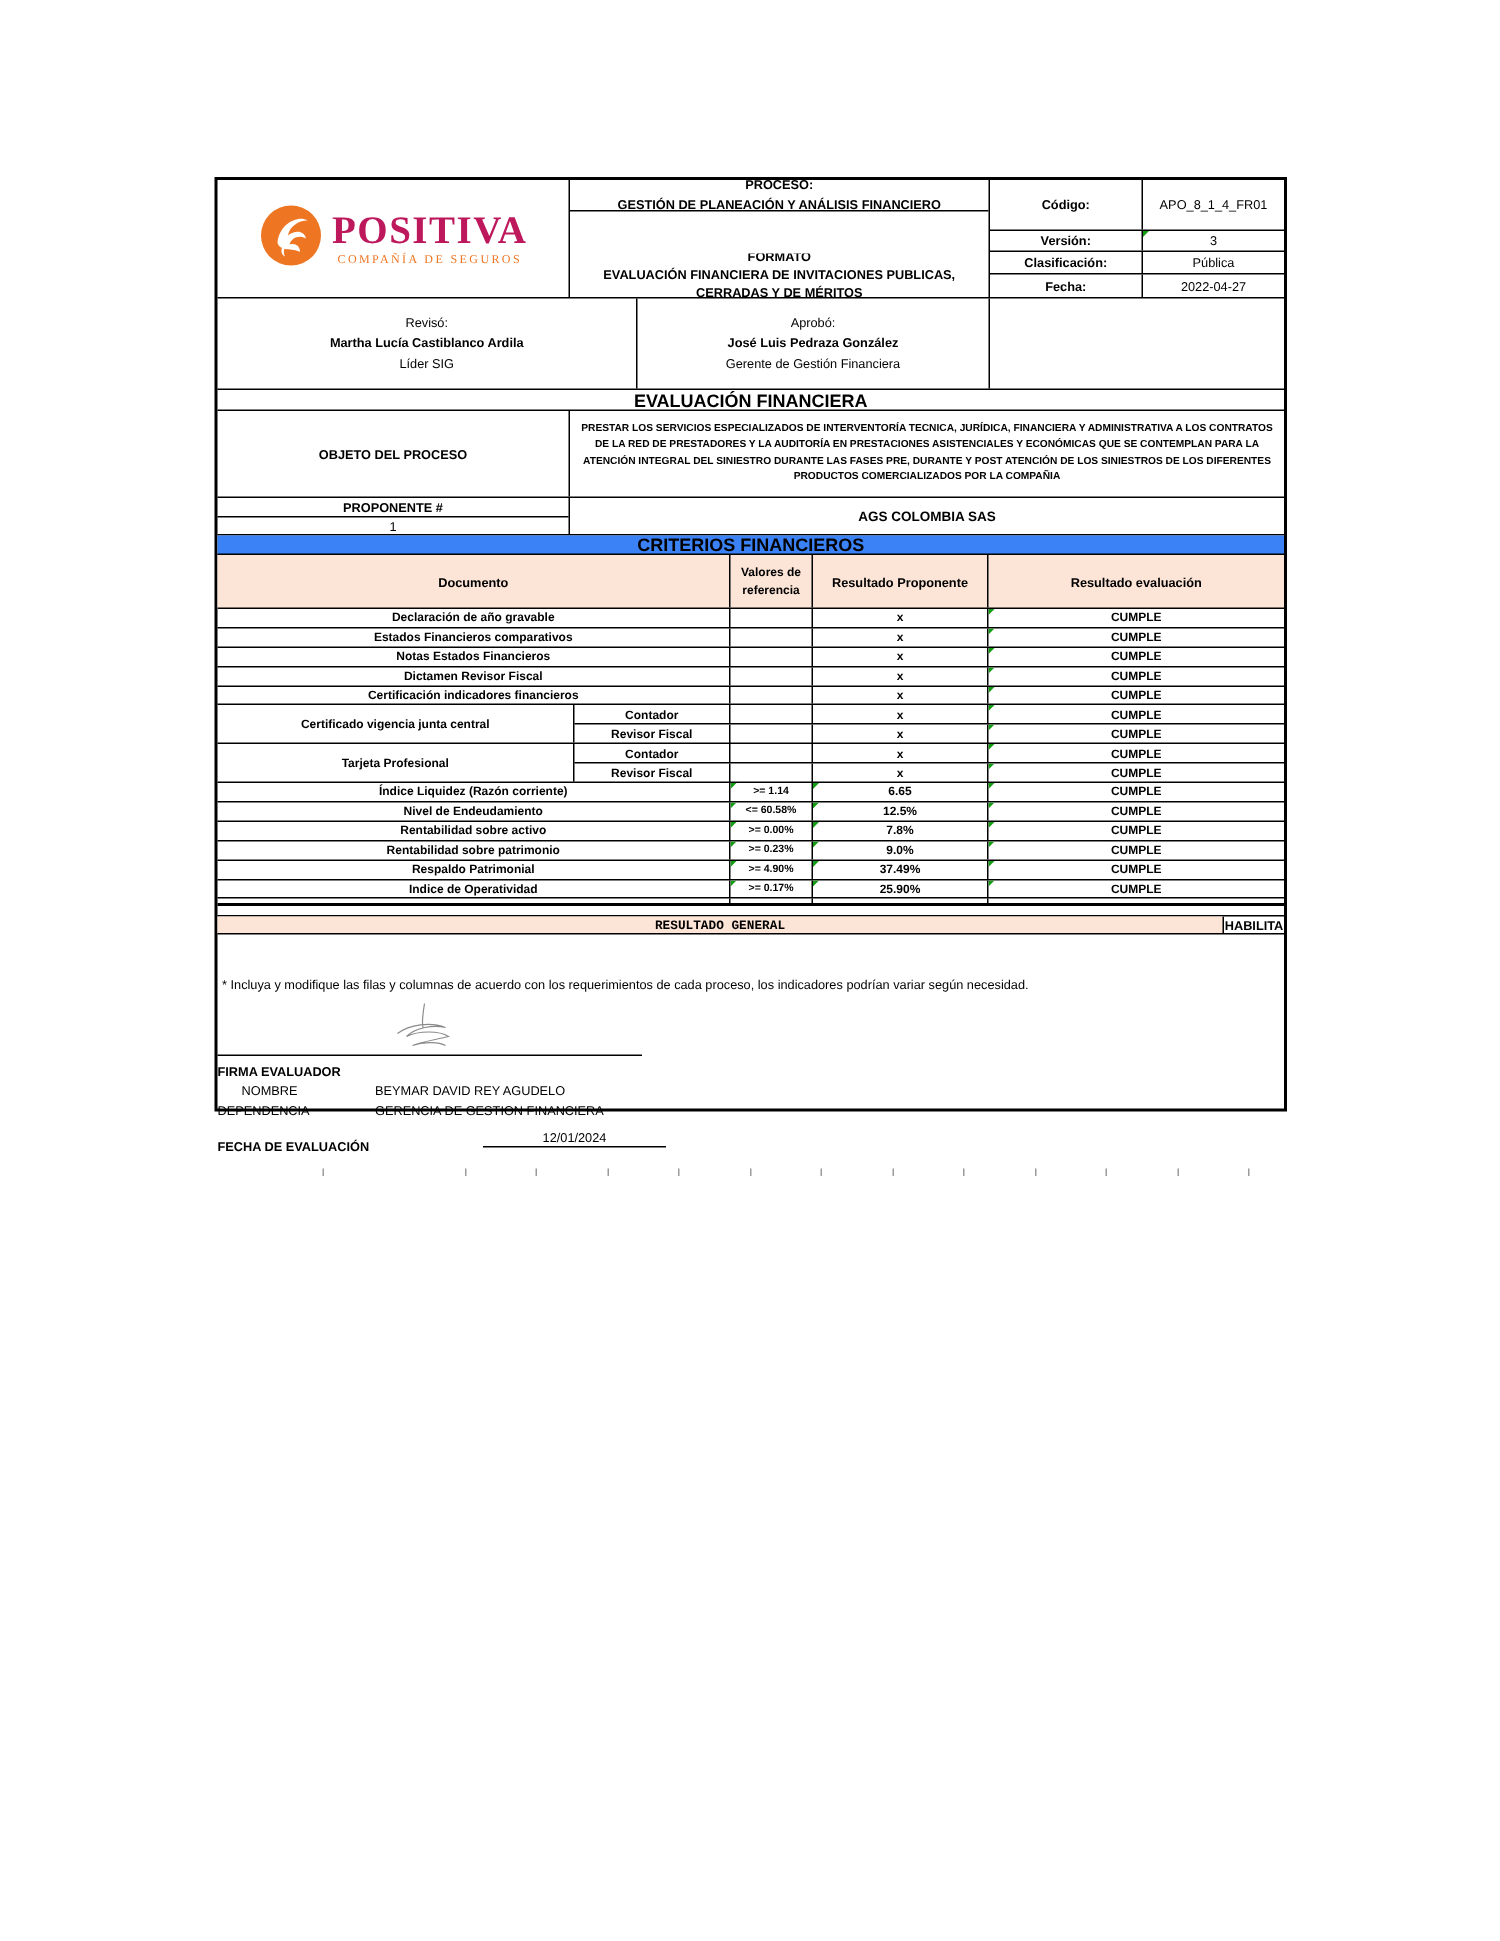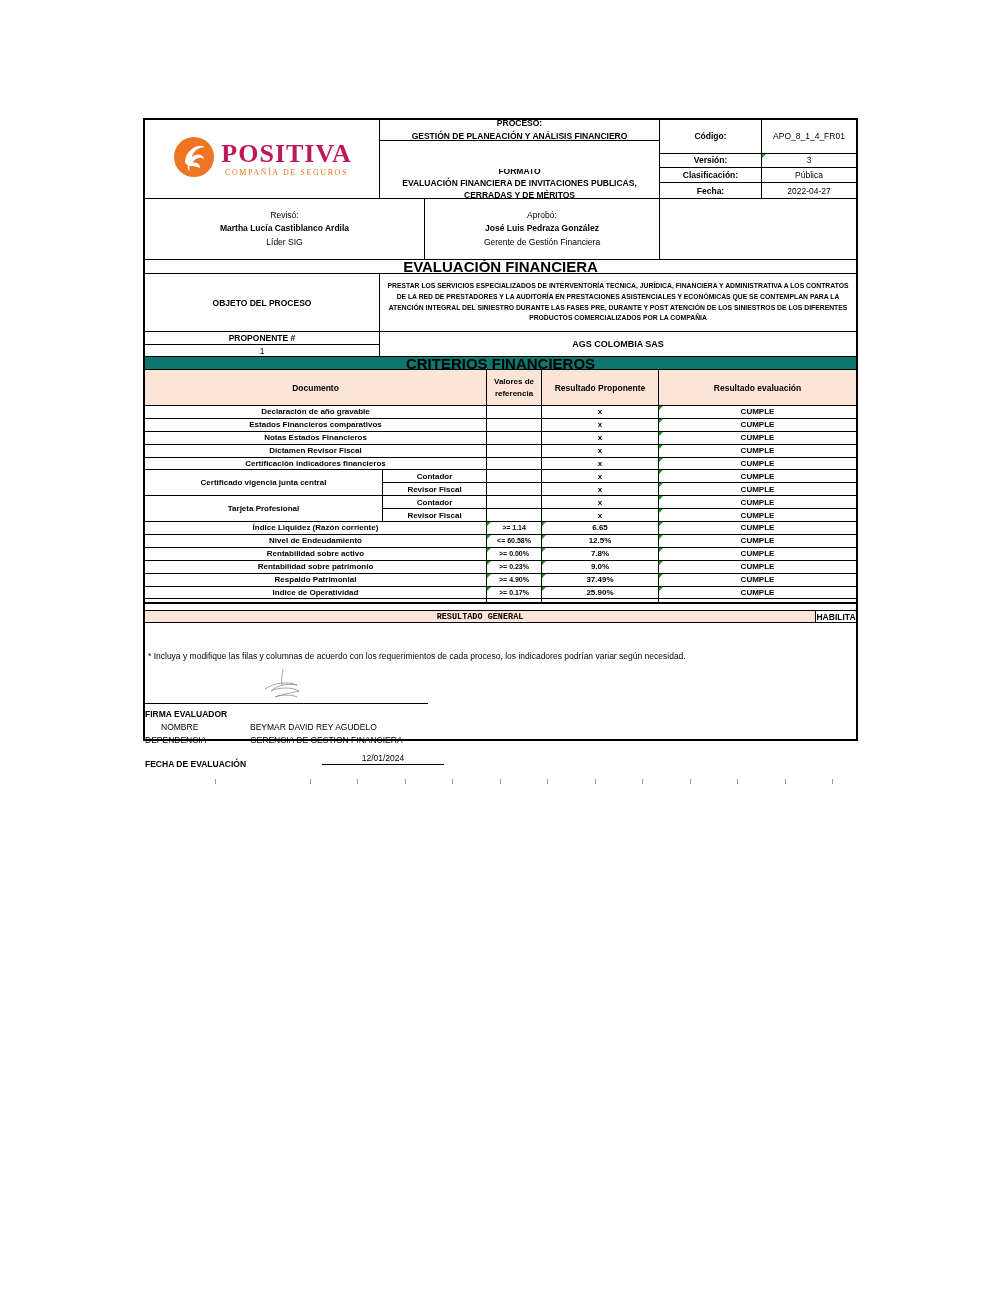--- a/index.html
+++ b/index.html
@@ -35,32 +35,32 @@
 
   .logo-wrap { display:flex; align-items:center; gap:5px; }
   .logo-text { display:flex; flex-direction:column; align-items:center; }
   .logo-word { font-family:"Liberation Serif", serif; font-weight:bold; font-size:26px; color:#be185d; letter-spacing:1px; line-height:1; }
   .logo-tag  { font-family:"Liberation Serif", serif; font-size:8px; color:#EE7623; letter-spacing:1.6px; margin-top:1px; }
 
   .approvals { height:61px; }
   .app-cell { flex-direction:column; justify-content:center; line-height:1.55; font-size:8.5px; }
   .a235 { width:235px; } .a280 { width:280px; }
 
-  .banner { height:14px; font-size:15px; font-weight:bold; border-bottom:1.5px solid #000; }
+  .banner { height:14px; font-size:12px; font-weight:bold; border-bottom:1.5px solid #000; }
   .objeto-row { height:58px; }
   .objeto-label { width:235px; font-weight:bold; font-size:8.5px; }
   .objeto-text { flex:1; font-weight:bold; font-size:6.8px; line-height:1.55; padding:2px 6px; }
 
   .prop-row { height:25px; }
   .prop-left { width:235px; }
   .prop-top { height:13px; font-weight:bold; font-size:8.5px; border-bottom:1.5px solid #000; }
   .prop-num { flex:1; font-size:8.5px; }
   .prop-right { flex:1; font-weight:bold; font-size:9px; }
 
-  .criterios-banner { height:13px; background:#0f766e; }
+  .criterios-banner { height:13px; background:#3b82f6; }
   .thead { height:36px; background:#FCE4D6; font-size:8.5px; font-weight:bold; border-bottom:1.5px solid #000; }
   .c-doc { width:342px; } .c-glabel { width:238px; } .c-gsub { width:104px; }
   .c-ref { width:55px; } .c-res { width:117px; } .c-eval { flex:1; }
   .c-ref.cell { font-size:7px; }
   .trow { height:12.9px; font-size:8px; font-weight:bold; border-bottom:1.5px solid #000; }
   .tgroup { height:25.8px; border-bottom:1.5px solid #000; font-size:8px; font-weight:bold; }
   .tgroup .subcol { flex:1; }
   .tgroup .subrow { height:12.9px; display:flex; }
   .tgroup .subrow:first-child { border-bottom:1.5px solid #000; }
   .mark { position:relative; }

